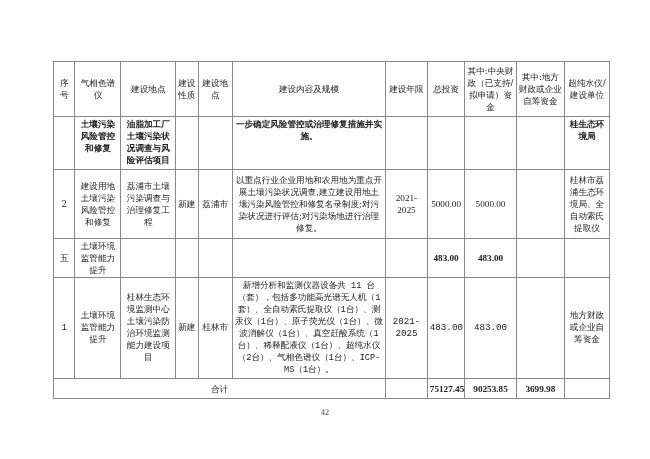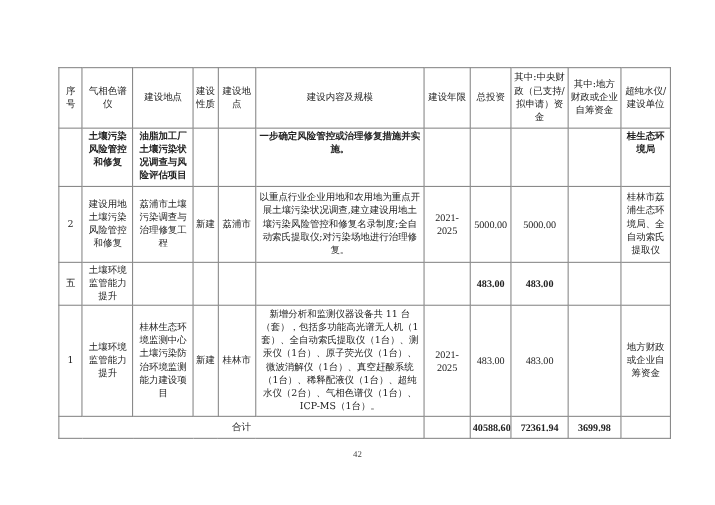--- a/index.html
+++ b/index.html
@@ -18,21 +18,21 @@
   table.grid { border: 1.5px solid #666; }
   .left { text-align: left; }
   .bold { font-weight: bold !important; }
   .num { font-family: "Liberation Serif", "DejaVu Serif", serif; font-size: 9.2px; }
   .pageno { position: absolute; left: 0; width: 650px; top: 408px; text-align: center;
             font-size: 8px; font-family: "Liberation Serif", serif; color: #444; }
   tr.head td { height: 52px; }
   tr.r1 td { height: 50px; vertical-align: top; font-weight: bold; }
   tr.r2 td { height: 66px; }
   tr.r3 td { height: 36px; }
-  tr.r4 td { height: 98px; }
+  tr.r4 td { height: 98px; font-family: Liberation Mono, monospace; }
   tr.r5 td { height: 17px; }
 </style>
 </head>
 <body>
 
 <div class="page">
   <table class="grid">
     <colgroup>
       <col style="width:20px">
       <col style="width:43px">
@@ -74,21 +74,21 @@
       <td class="num"></td>
       <td>桂生态环境局</td>
     </tr>
 
     <tr class="r2">
       <td>2</td>
       <td>建设用地土壤污染风险管控和修复</td>
       <td>荔浦市土壤污染调查与治理修复工程</td>
       <td>新建</td>
       <td>荔浦市</td>
-      <td class="left">以重点行业企业用地和农用地为重点开展土壤污染状况调查,建立建设用地土壤污染风险管控和修复名录制度;全自动索氏提取仪;对污染场地进行治理修复。</td>
+      <td class="left">以重点行业企业用地和农用地为重点开展土壤污染状况调查,建立建设用地土壤污染风险管控和修复名录制度;对污染状况进行评估;对污染场地进行治理修复。</td>
       <td class="num">2021-2025</td>
       <td class="num">5000.00</td>
       <td class="num">5000.00</td>
       <td class="num"></td>
       <td>桂林市荔浦生态环境局、全自动索氏提取仪</td>
     </tr>
 
     <tr class="r3">
       <td>五</td>
       <td>土壤环境监管能力提升</td>
@@ -113,22 +113,22 @@
       <td class="num">2021-2025</td>
       <td class="num">483.00</td>
       <td class="num">483.00</td>
       <td class="num"></td>
       <td>地方财政或企业自筹资金</td>
     </tr>
 
     <tr class="r5">
       <td colspan="6">合计</td>
       <td class="num"></td>
-      <td class="num bold">40588.60</td>
-      <td class="num bold">72361.94</td>
+      <td class="num bold">75127.45</td>
+      <td class="num bold">90253.85</td>
       <td class="num bold">3699.98</td>
       <td></td>
     </tr>
   </tbody>
     </table>
 
   <div class="pageno">42</div>
 </div>
 
 </body></html>

